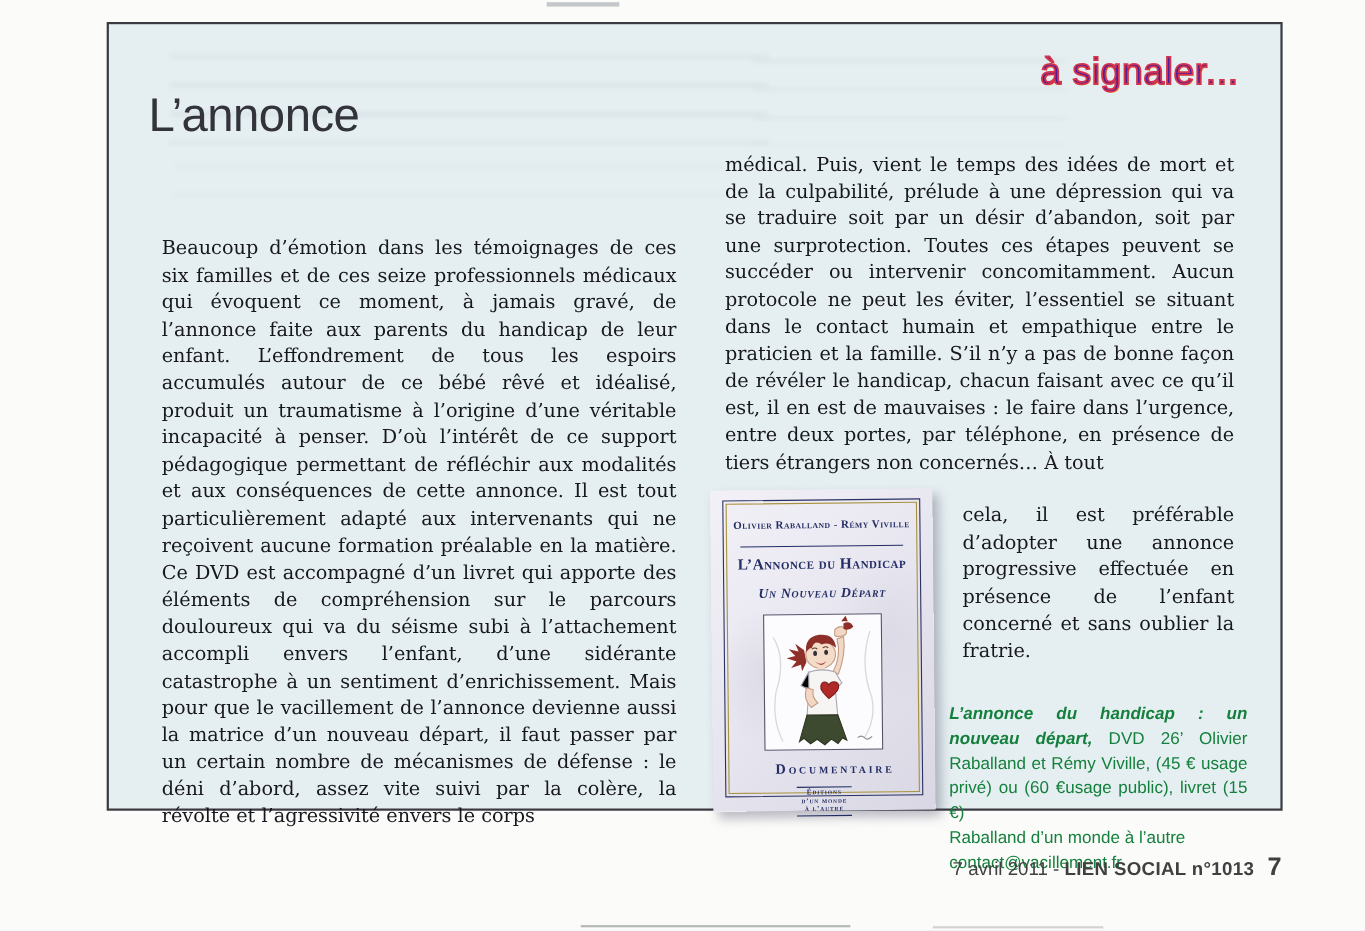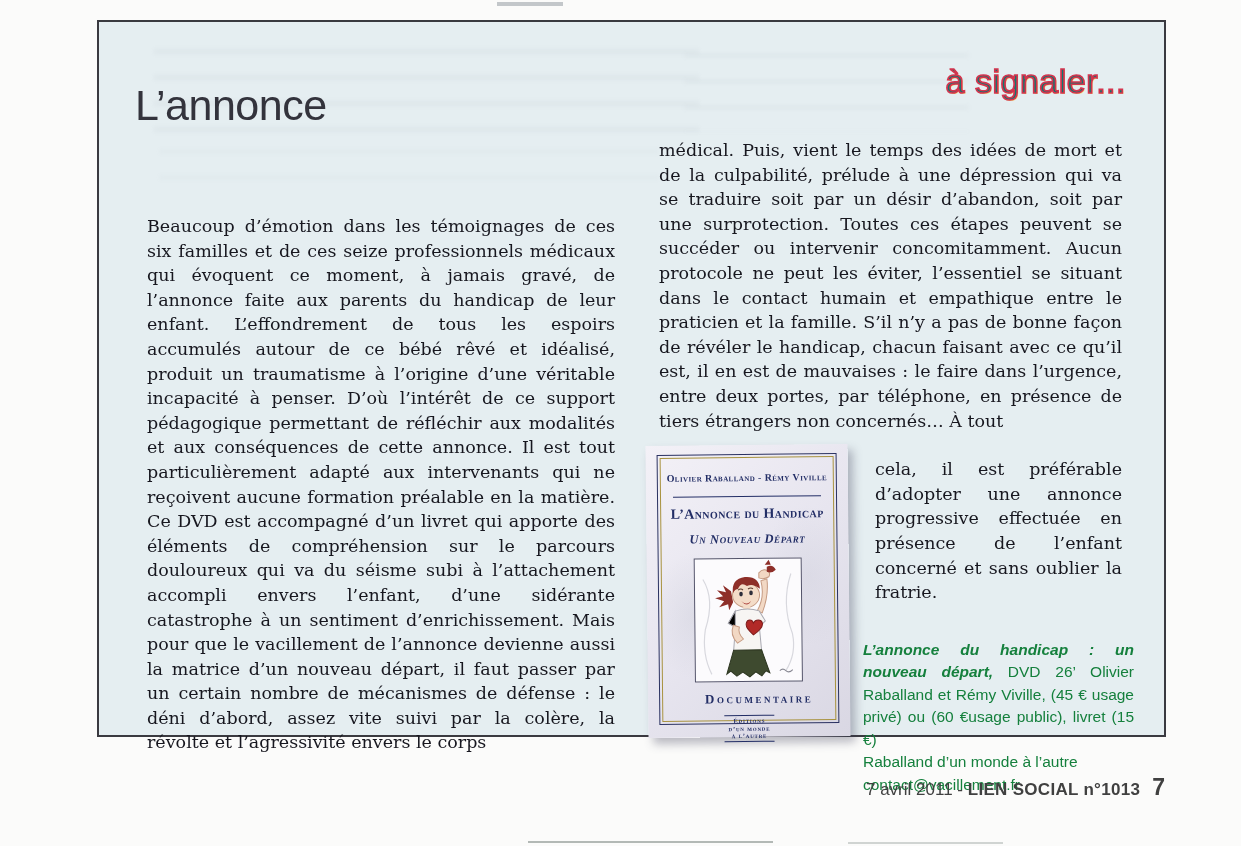--- a/index.html
+++ b/index.html
@@ -27,24 +27,23 @@
   
   .artifact{position:absolute;pointer-events:none;filter:blur(.7px);}
   .artifact.top{left:497px;top:2px;width:66px;height:4px;background:rgba(150,156,162,.55);}
   .artifact.b1{left:528px;top:841px;width:245px;height:2px;background:rgba(120,132,126,.55);}
   .artifact.b2{left:848px;top:842px;width:155px;height:2px;background:rgba(130,140,136,.35);}
 
   
   .section-label{
     position:absolute;top:24px;right:38px;
     font-size:34px;font-weight:400;letter-spacing:.5px;
-    color:#0f766e;
+    color:#4c1d95;
     -webkit-text-stroke:1.7px #d4344e;
     text-shadow:1px 1px 0 rgba(246,212,75,.75);
-    margin-top:16px;
   }
   .article-title{
     position:absolute;left:36px;top:56px;
     font-size:43px;line-height:54px;font-weight:500;
     color:#33333c;letter-spacing:-.5px;
   }
   
   .body-text{
     font-family:"DejaVu Serif",serif;
     font-size:17.5px;line-height:24.6px;color:#17171f;

